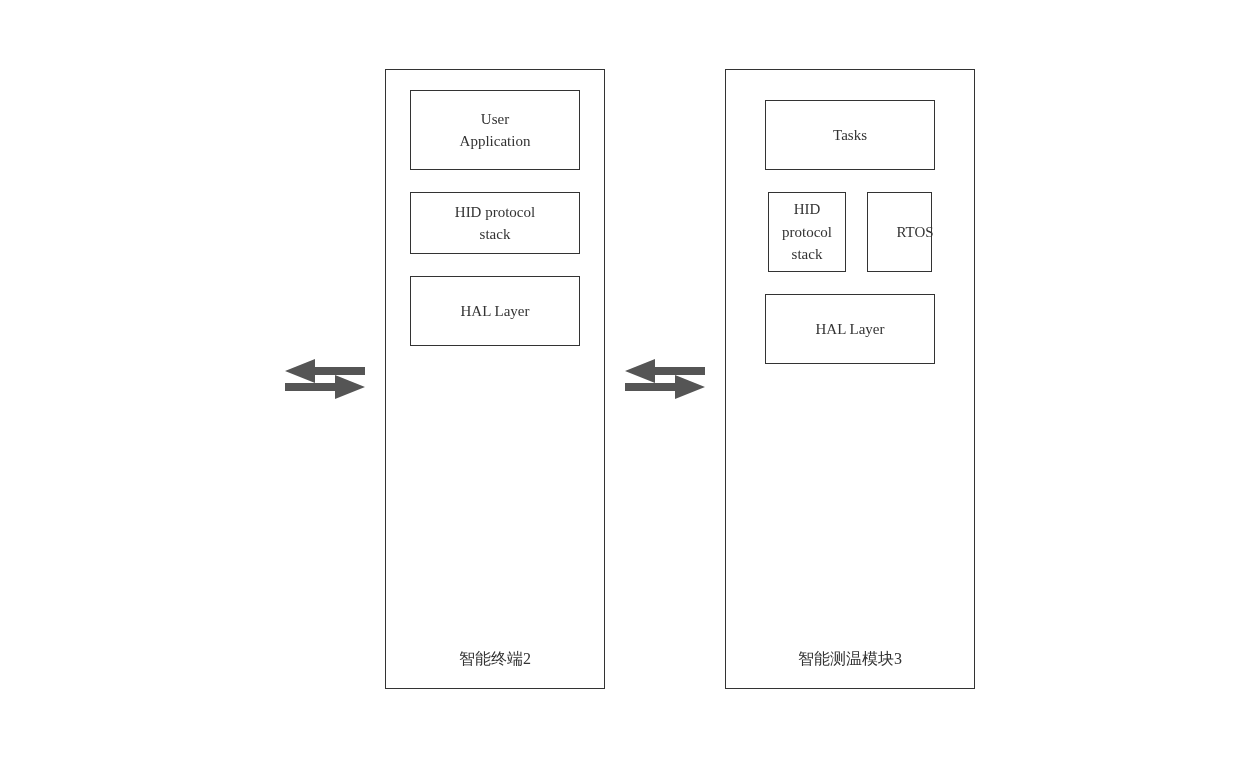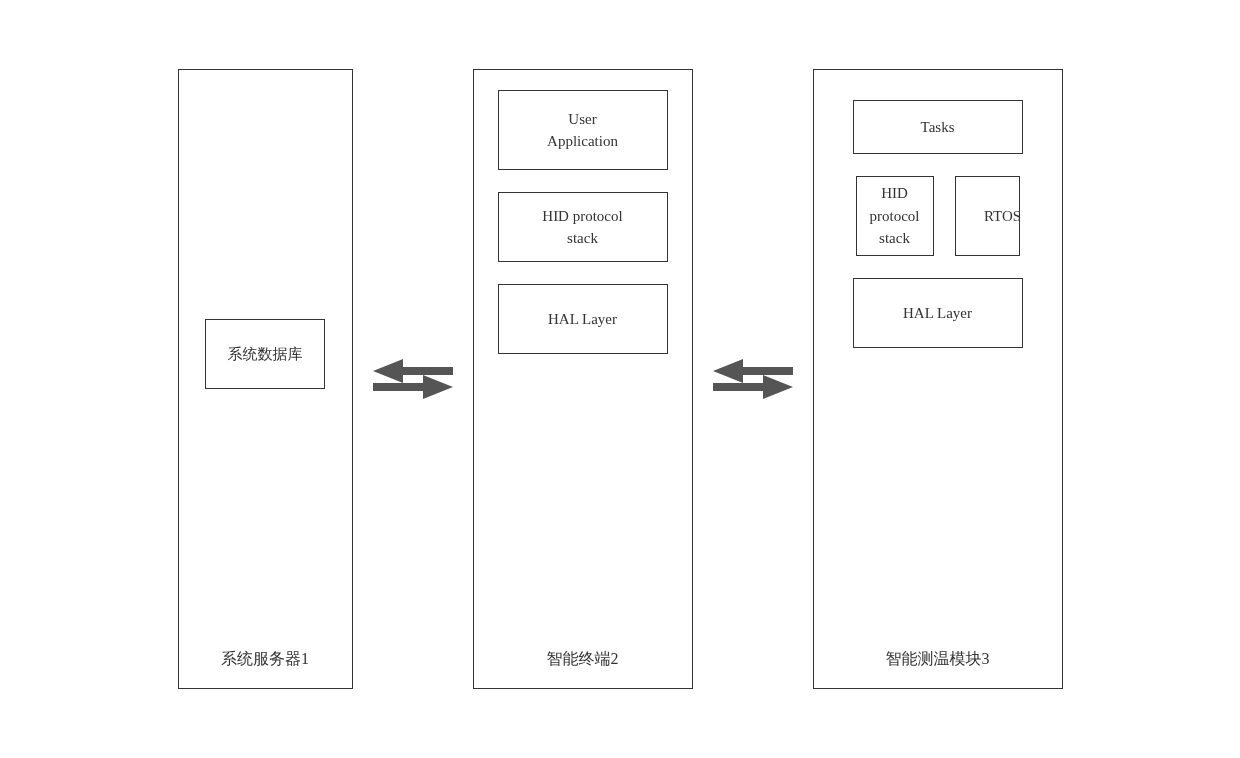--- a/index.html
+++ b/index.html
@@ -86,42 +86,42 @@
       justify-content: flex-start;
       gap: 0;
     }
 
     .stack-box {
       width: 170px;
       margin-bottom: 22px;
     }
 
     .box-h80 { height: 80px; }
-    .box-h70 { height: 70px; }
+    .box-h70 { height: 62px; }
     .box-h75 { height: 75px; }
     .box-h70b { height: 70px; }
 
     
     .section-3 {
       width: 250px;
       height: 620px;
       padding: 20px 15px 50px 15px;
       justify-content: flex-start;
     }
 
     .row-boxes {
       display: flex;
       flex-direction: row;
       gap: 21px;
       margin-bottom: 22px;
     }
 
     .tasks-box {
       width: 170px;
-      height: 54px;
+      height: 70px;
       margin-bottom: 22px;
     }
 
     .hid-small {
       width: 78px;
       height: 80px;
     }
 
     .rtos-box {
       width: 65px;
@@ -139,26 +139,20 @@
       width: 170px;
       height: 70px;
       margin-bottom: 22px;
     }
   </style>
 </head>
 <body>
 
 <div class="diagram-container">
 
-  <div class="section section-1">
-    <div class="inner-box db-box">
-      <span>系统数据库</span>
-    </div>
-    <span class="section-label">系统服务器1</span>
-  </div>
 
   <div class="arrow-area">
     <svg class="arrow-svg" viewBox="0 0 100 60">
 
       <polygon points="10,22 40,10 40,18 90,18 90,26 40,26 40,34" fill="#555" stroke="none"></polygon>
 
       <polygon points="90,38 60,26 60,34 10,34 10,42 60,42 60,50" fill="#555" stroke="none"></polygon>
     </svg>
   </div>
 

